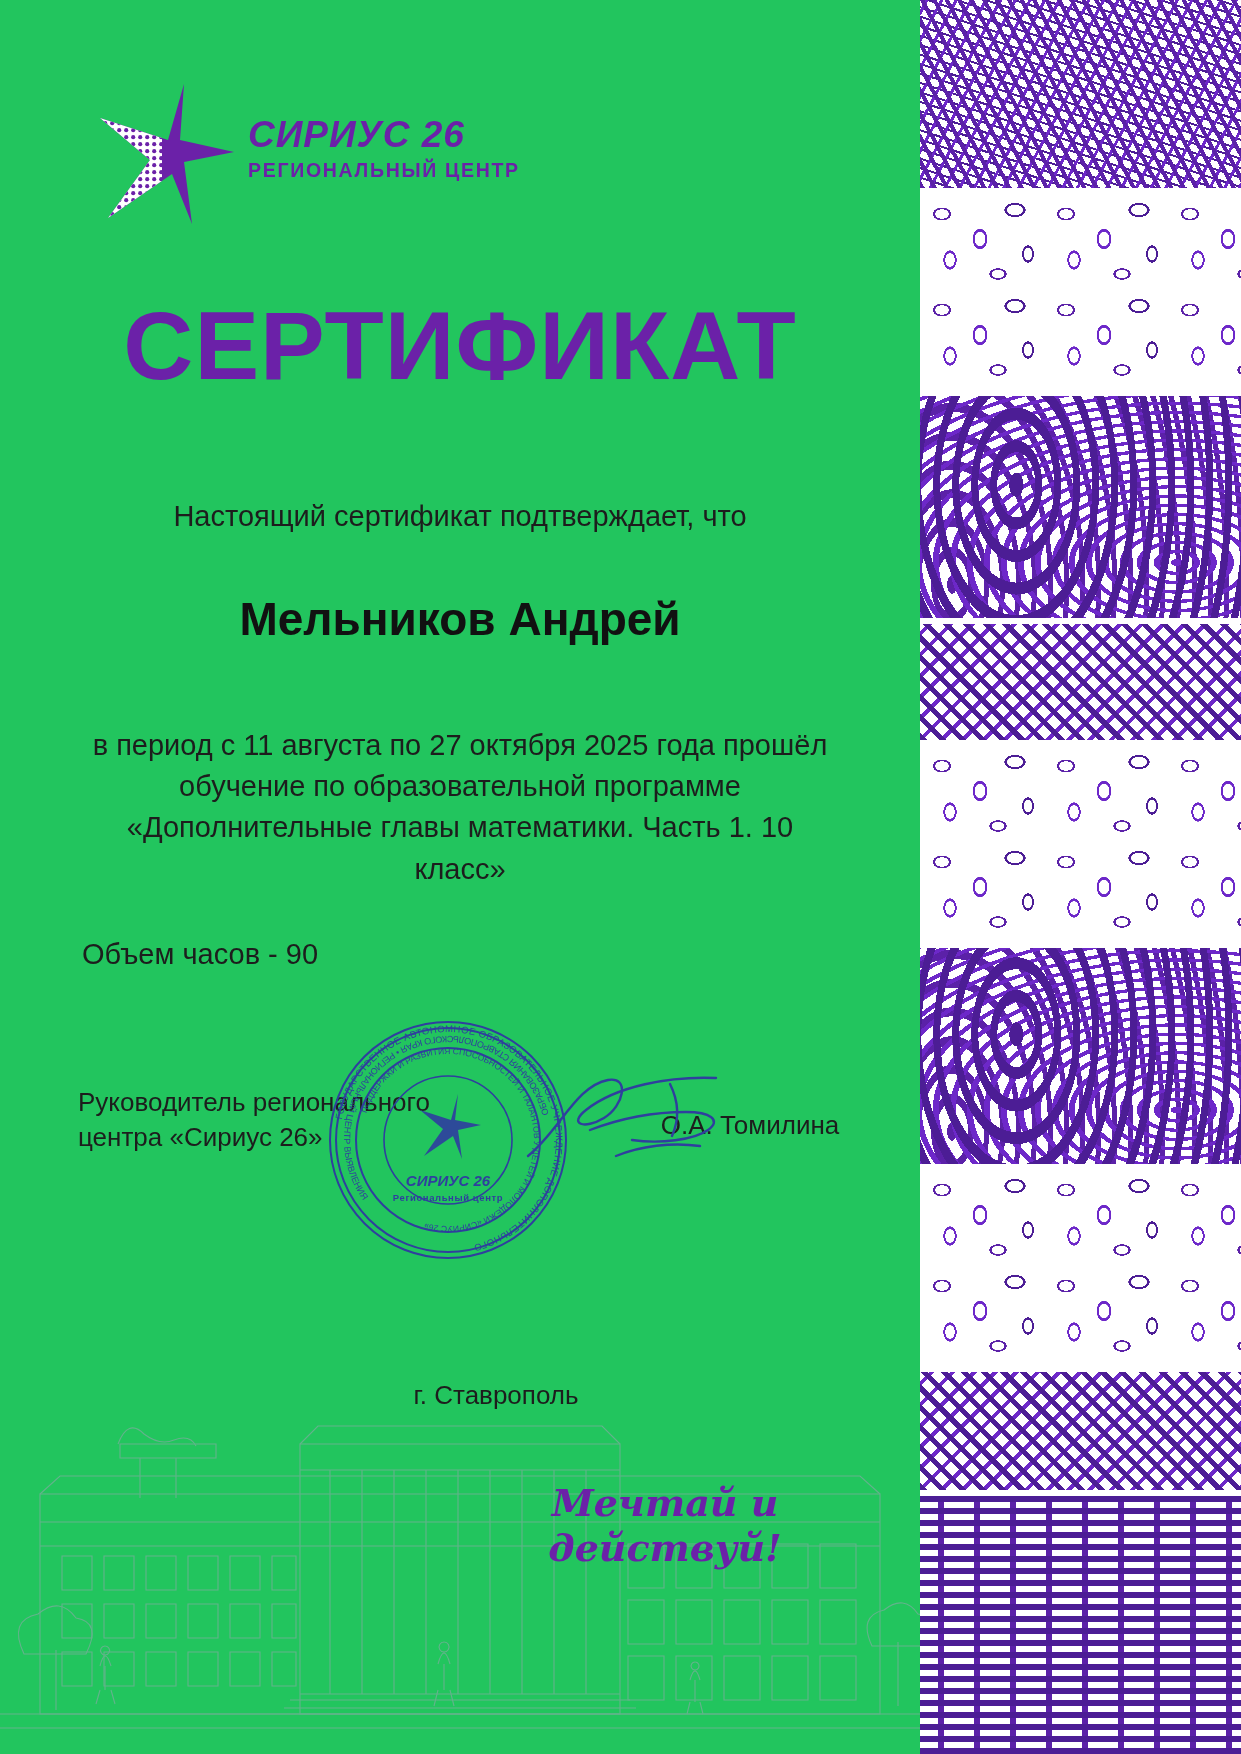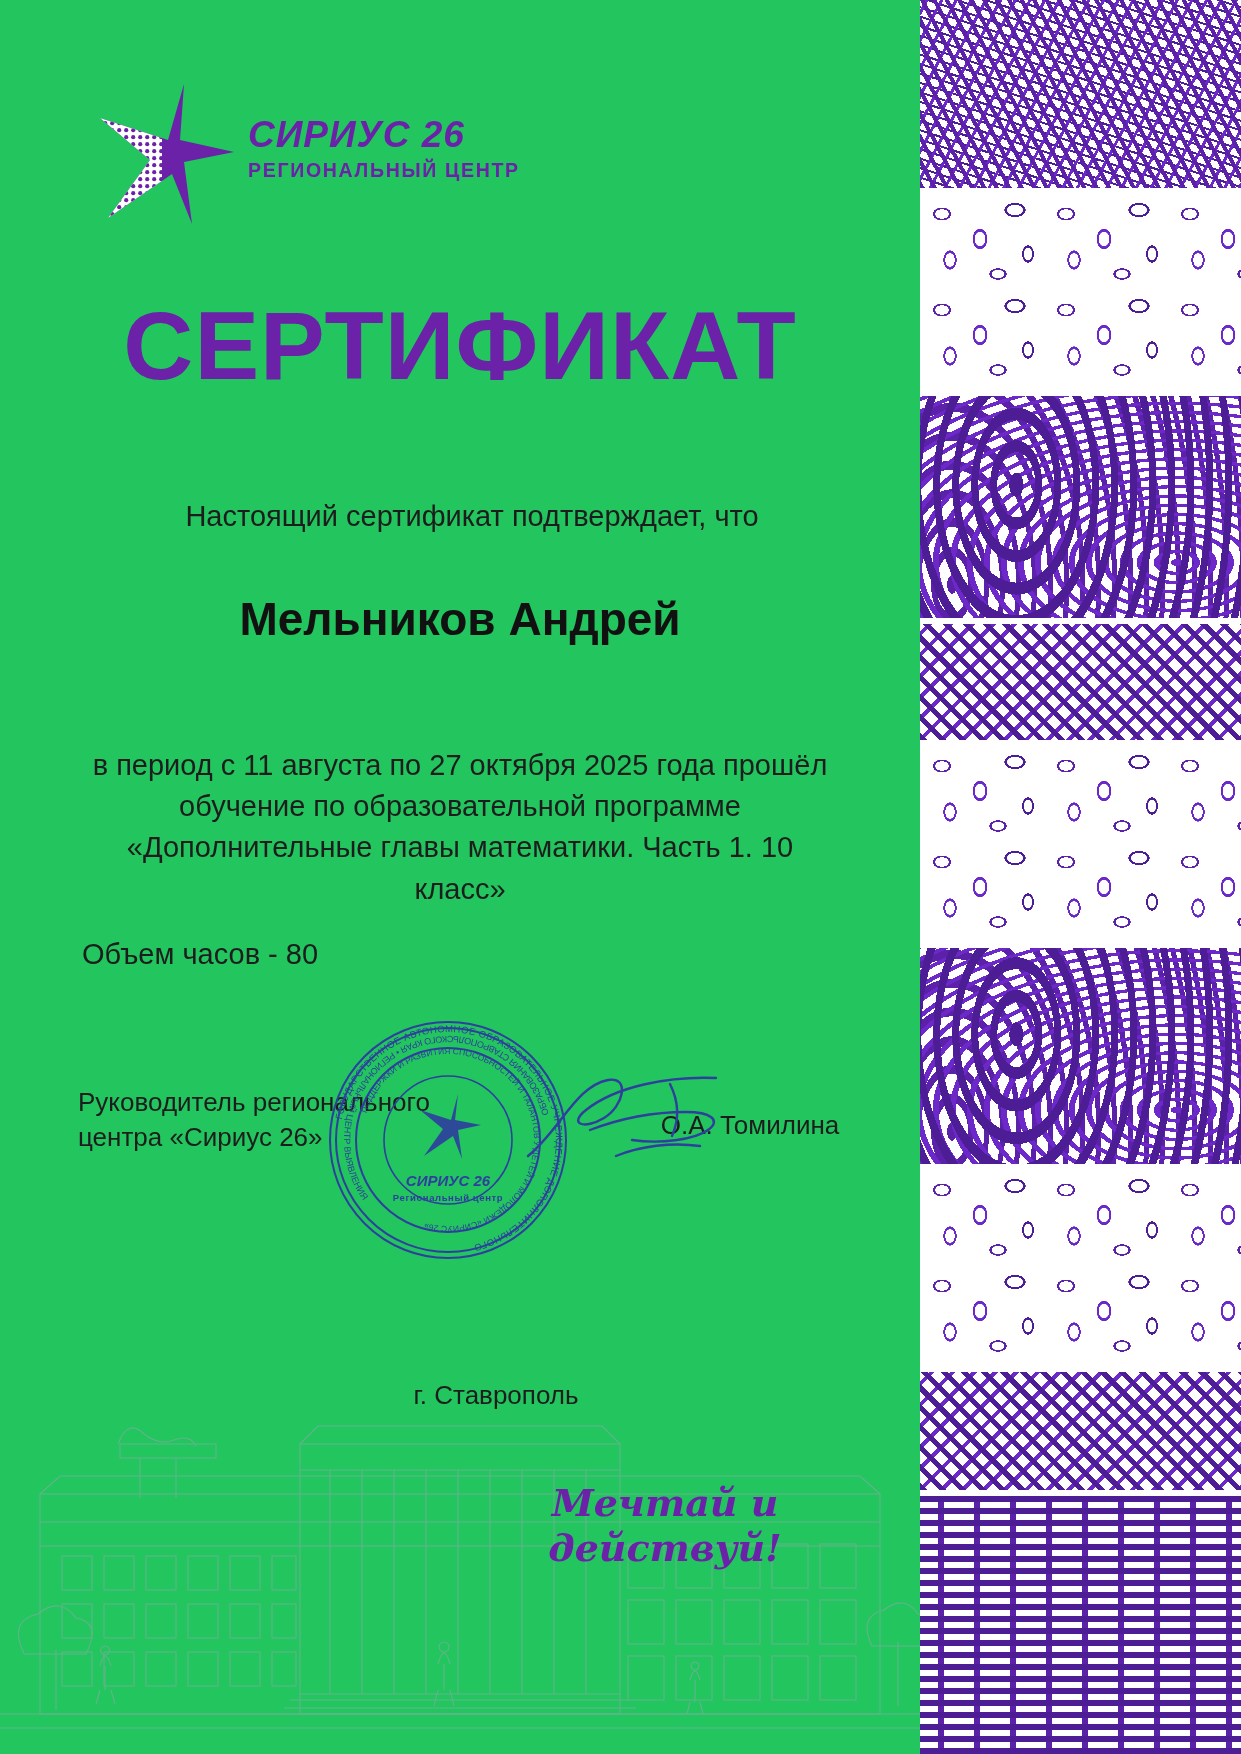--- a/index.html
+++ b/index.html
@@ -137,42 +137,40 @@
 
   
   .lead {
     position: absolute;
     left: 0;
     top: 500px;
     width: 920px;
     text-align: center;
     font-size: 29px;
     color: #1d1d1d;
-    padding-left: 12px;
   }
   .recipient {
     position: absolute;
     left: 0;
     top: 592px;
     width: 920px;
     text-align: center;
     font-size: 46px;
     font-weight: bold;
     color: #111111;
   }
   .program {
     position: absolute;
     left: 90px;
     top: 725px;
     width: 740px;
     text-align: center;
     font-size: 29px;
     line-height: 1.42;
     color: #1d1d1d;
-    margin-top: 20px;
   }
   .hours {
     position: absolute;
     left: 82px;
     top: 938px;
     font-size: 29px;
     color: #1d1d1d;
   }
 
   
@@ -331,21 +329,21 @@
       <div class="logo-title">СИРИУС 26</div>
       <div class="logo-sub">РЕГИОНАЛЬНЫЙ ЦЕНТР</div>
     </div>
   </div>
 
   <div class="headline">СЕРТИФИКАТ</div>
 
   <div class="lead">Настоящий сертификат подтверждает, что</div>
   <div class="recipient">Мельников Андрей</div>
   <div class="program">в период с 11 августа по 27 октября 2025 года прошёл обучение по образовательной программе «Дополнительные главы математики. Часть 1. 10 класс»</div>
-  <div class="hours">Объем часов - 80</div>
+  <div class="hours">Объем часов - 90</div>
 
   <div class="sig-role">Руководитель регионального центра «Сириус 26»</div>
   <div class="sig-name">О.А. Томилина</div>
 
   <svg class="stamp" viewBox="0 0 260 260">
     <defs>
       <path id="arcOuter" d="M 130,130 m -108,0 a 108,108 0 1,1 216,0 a 108,108 0 1,1 -216,0"></path>
       <path id="arcOuterBottom" d="M 130,130 m 104,0 a 104,104 0 1,0 -208,0 a 104,104 0 1,0 208,0"></path>
       <path id="arcInner" d="M 130,130 m -86,0 a 86,86 0 1,1 172,0 a 86,86 0 1,1 -172,0"></path>
     </defs>

